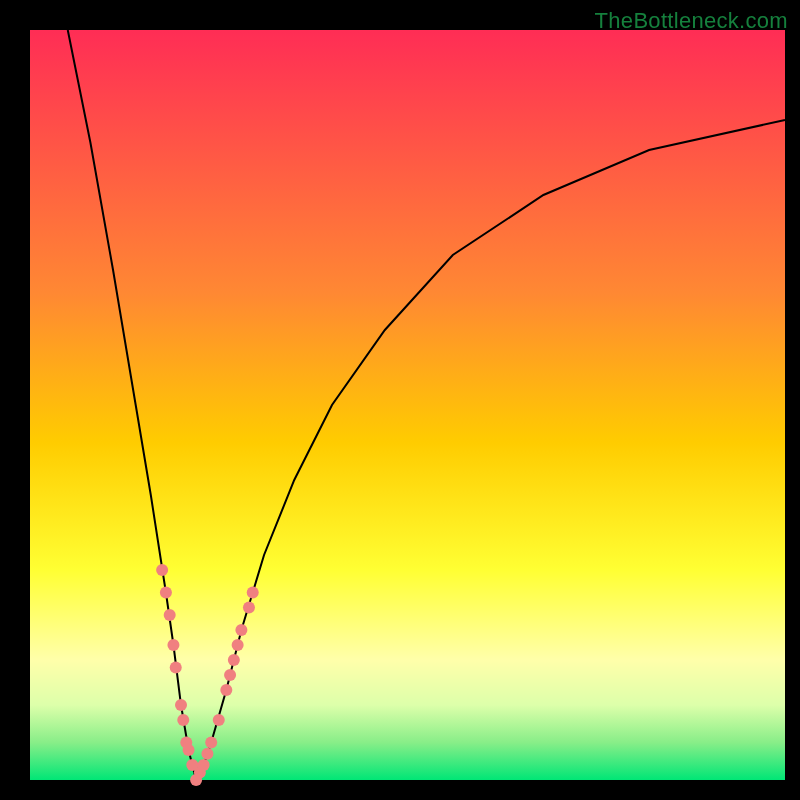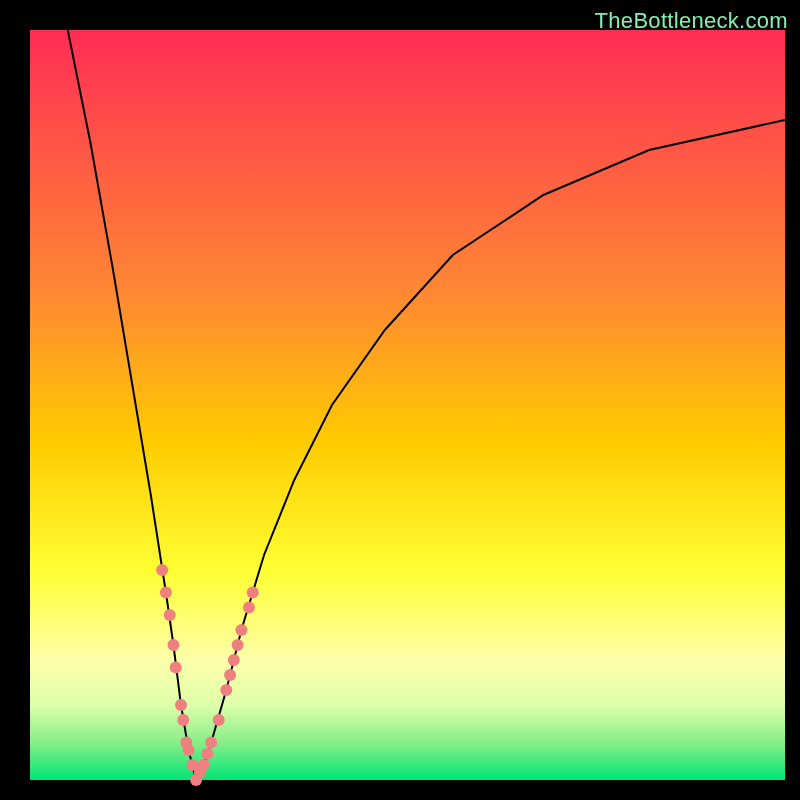--- a/index.html
+++ b/index.html
@@ -19,21 +19,21 @@
       top: 0;
       left: 0;
       width: 800px;
       height: 800px;
     }
     .watermark {
       position: absolute;
       top: 8px;
       right: 12px;
       font-size: 22px;
-      color: #86efac;
+      color: #15803d;
       font-weight: normal;
       z-index: 100;
       letter-spacing: 0.3px;
     }
     svg {
       display: block;
     }
   </style>
 </head>
 <body>

